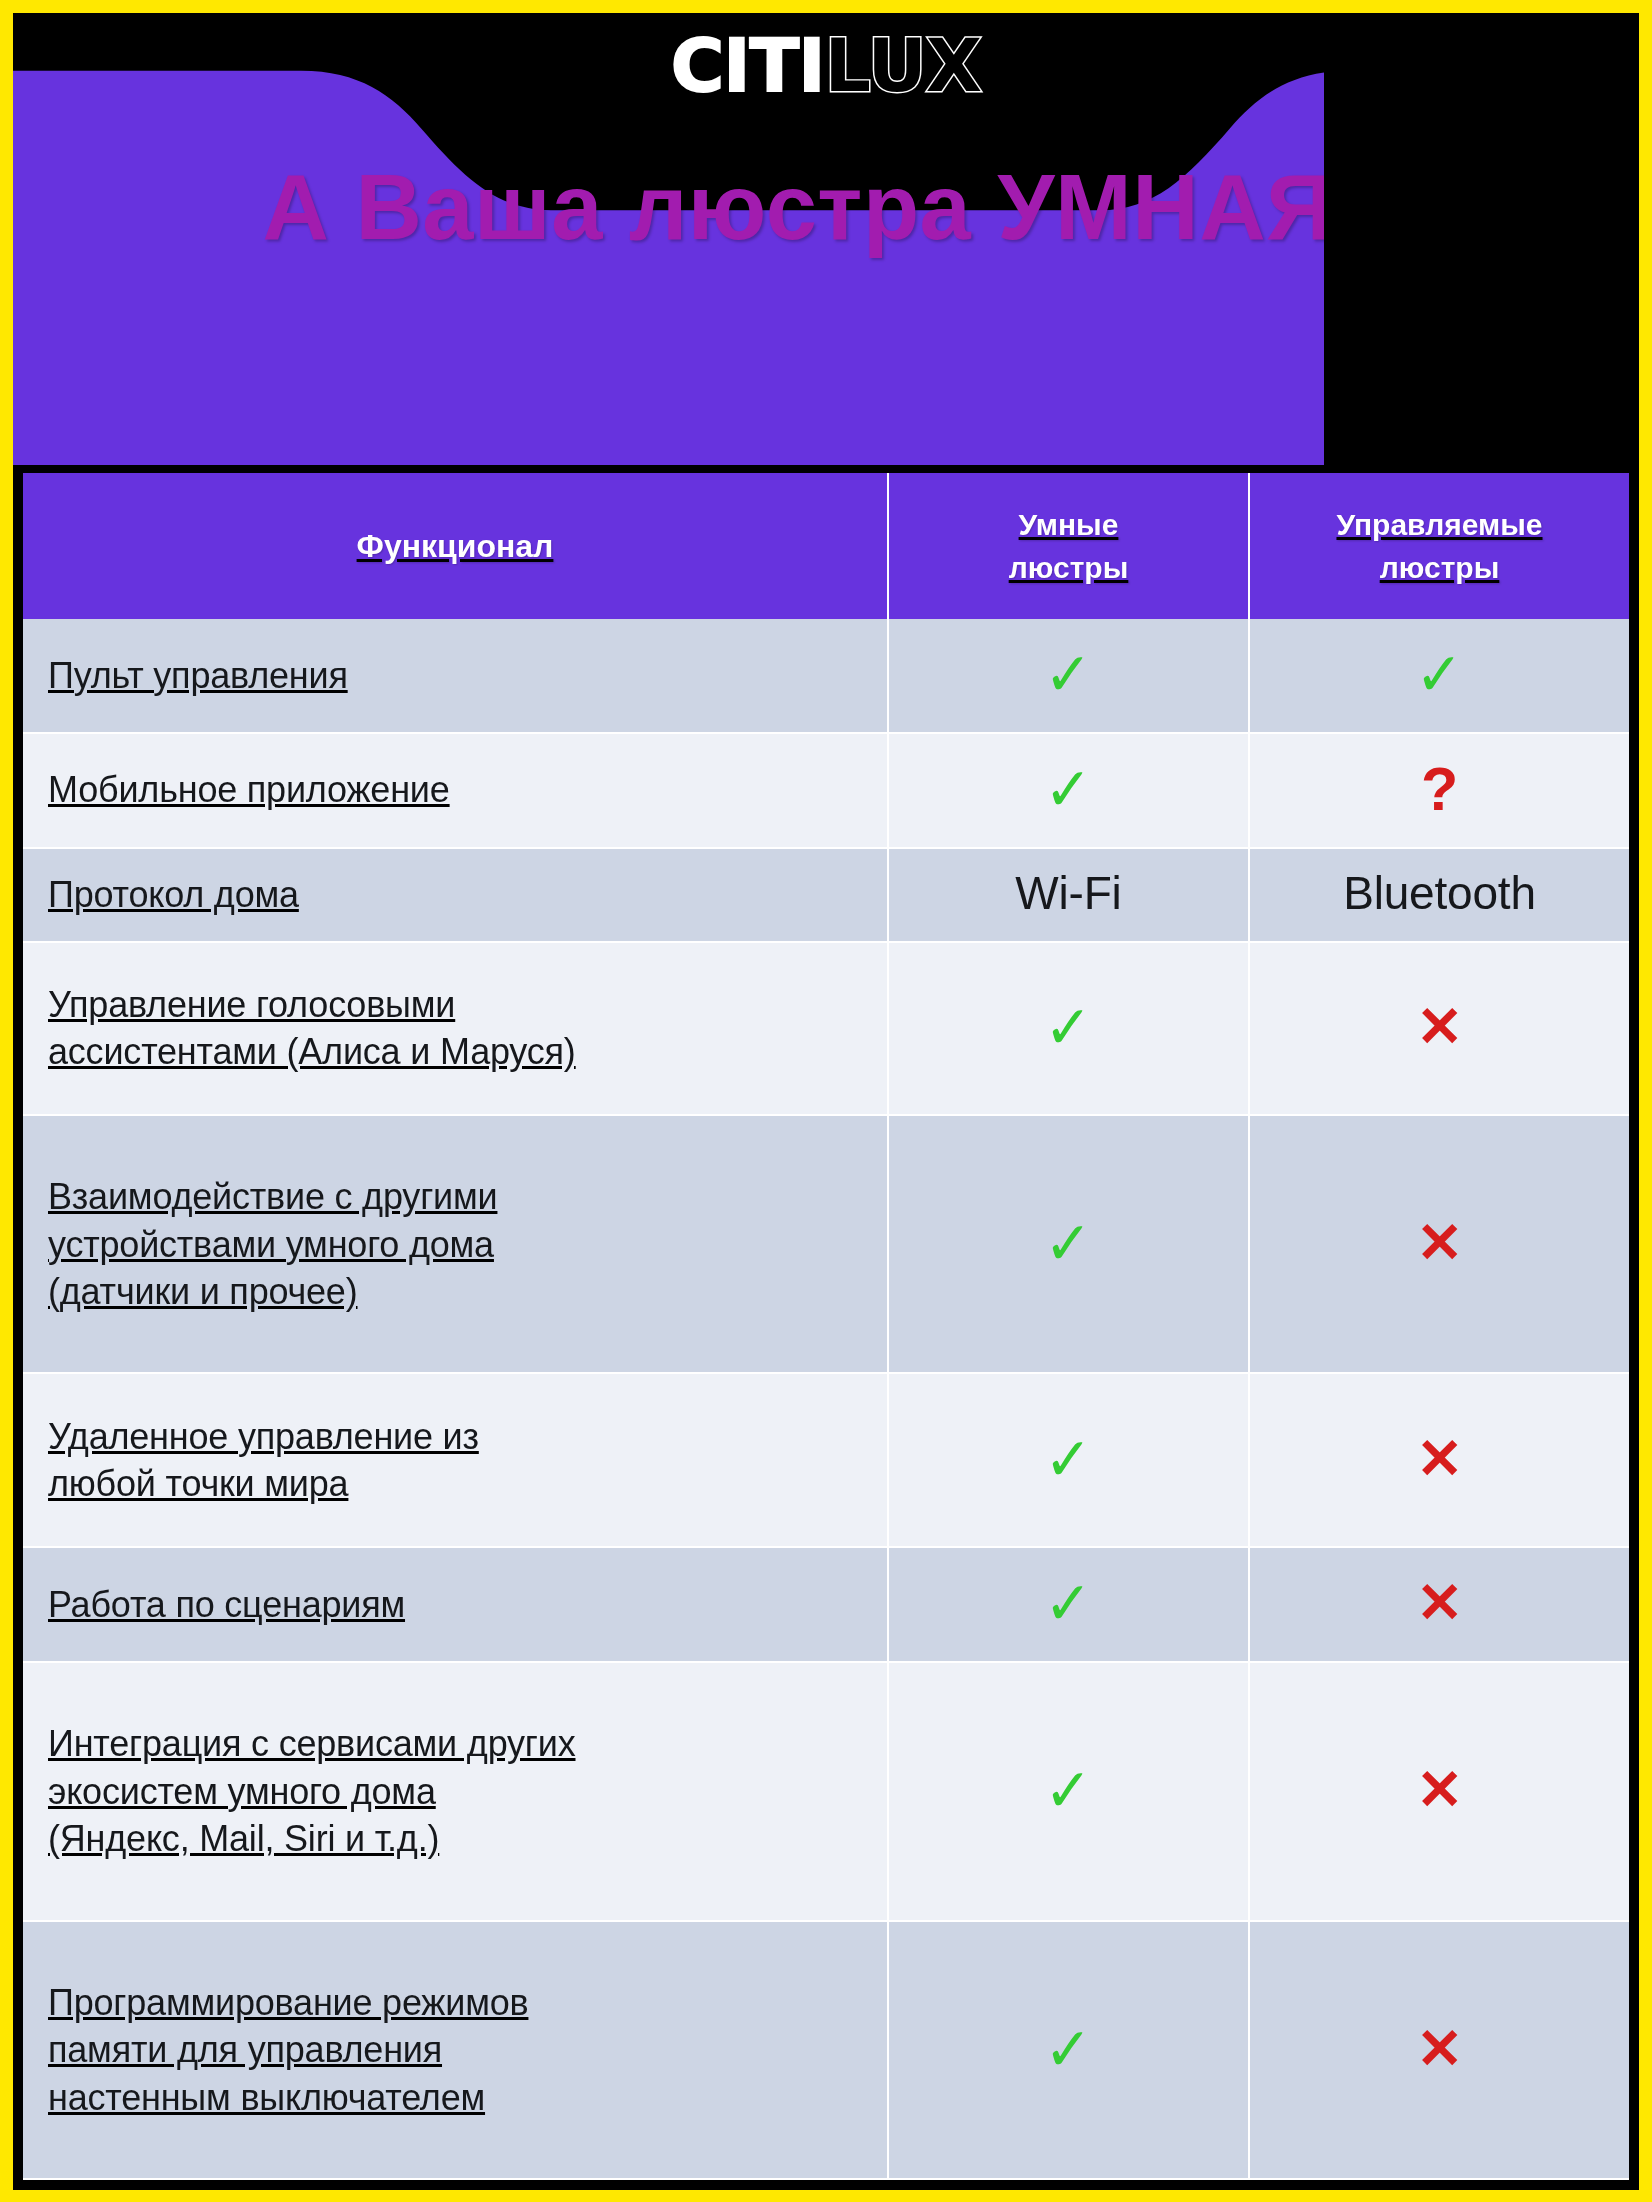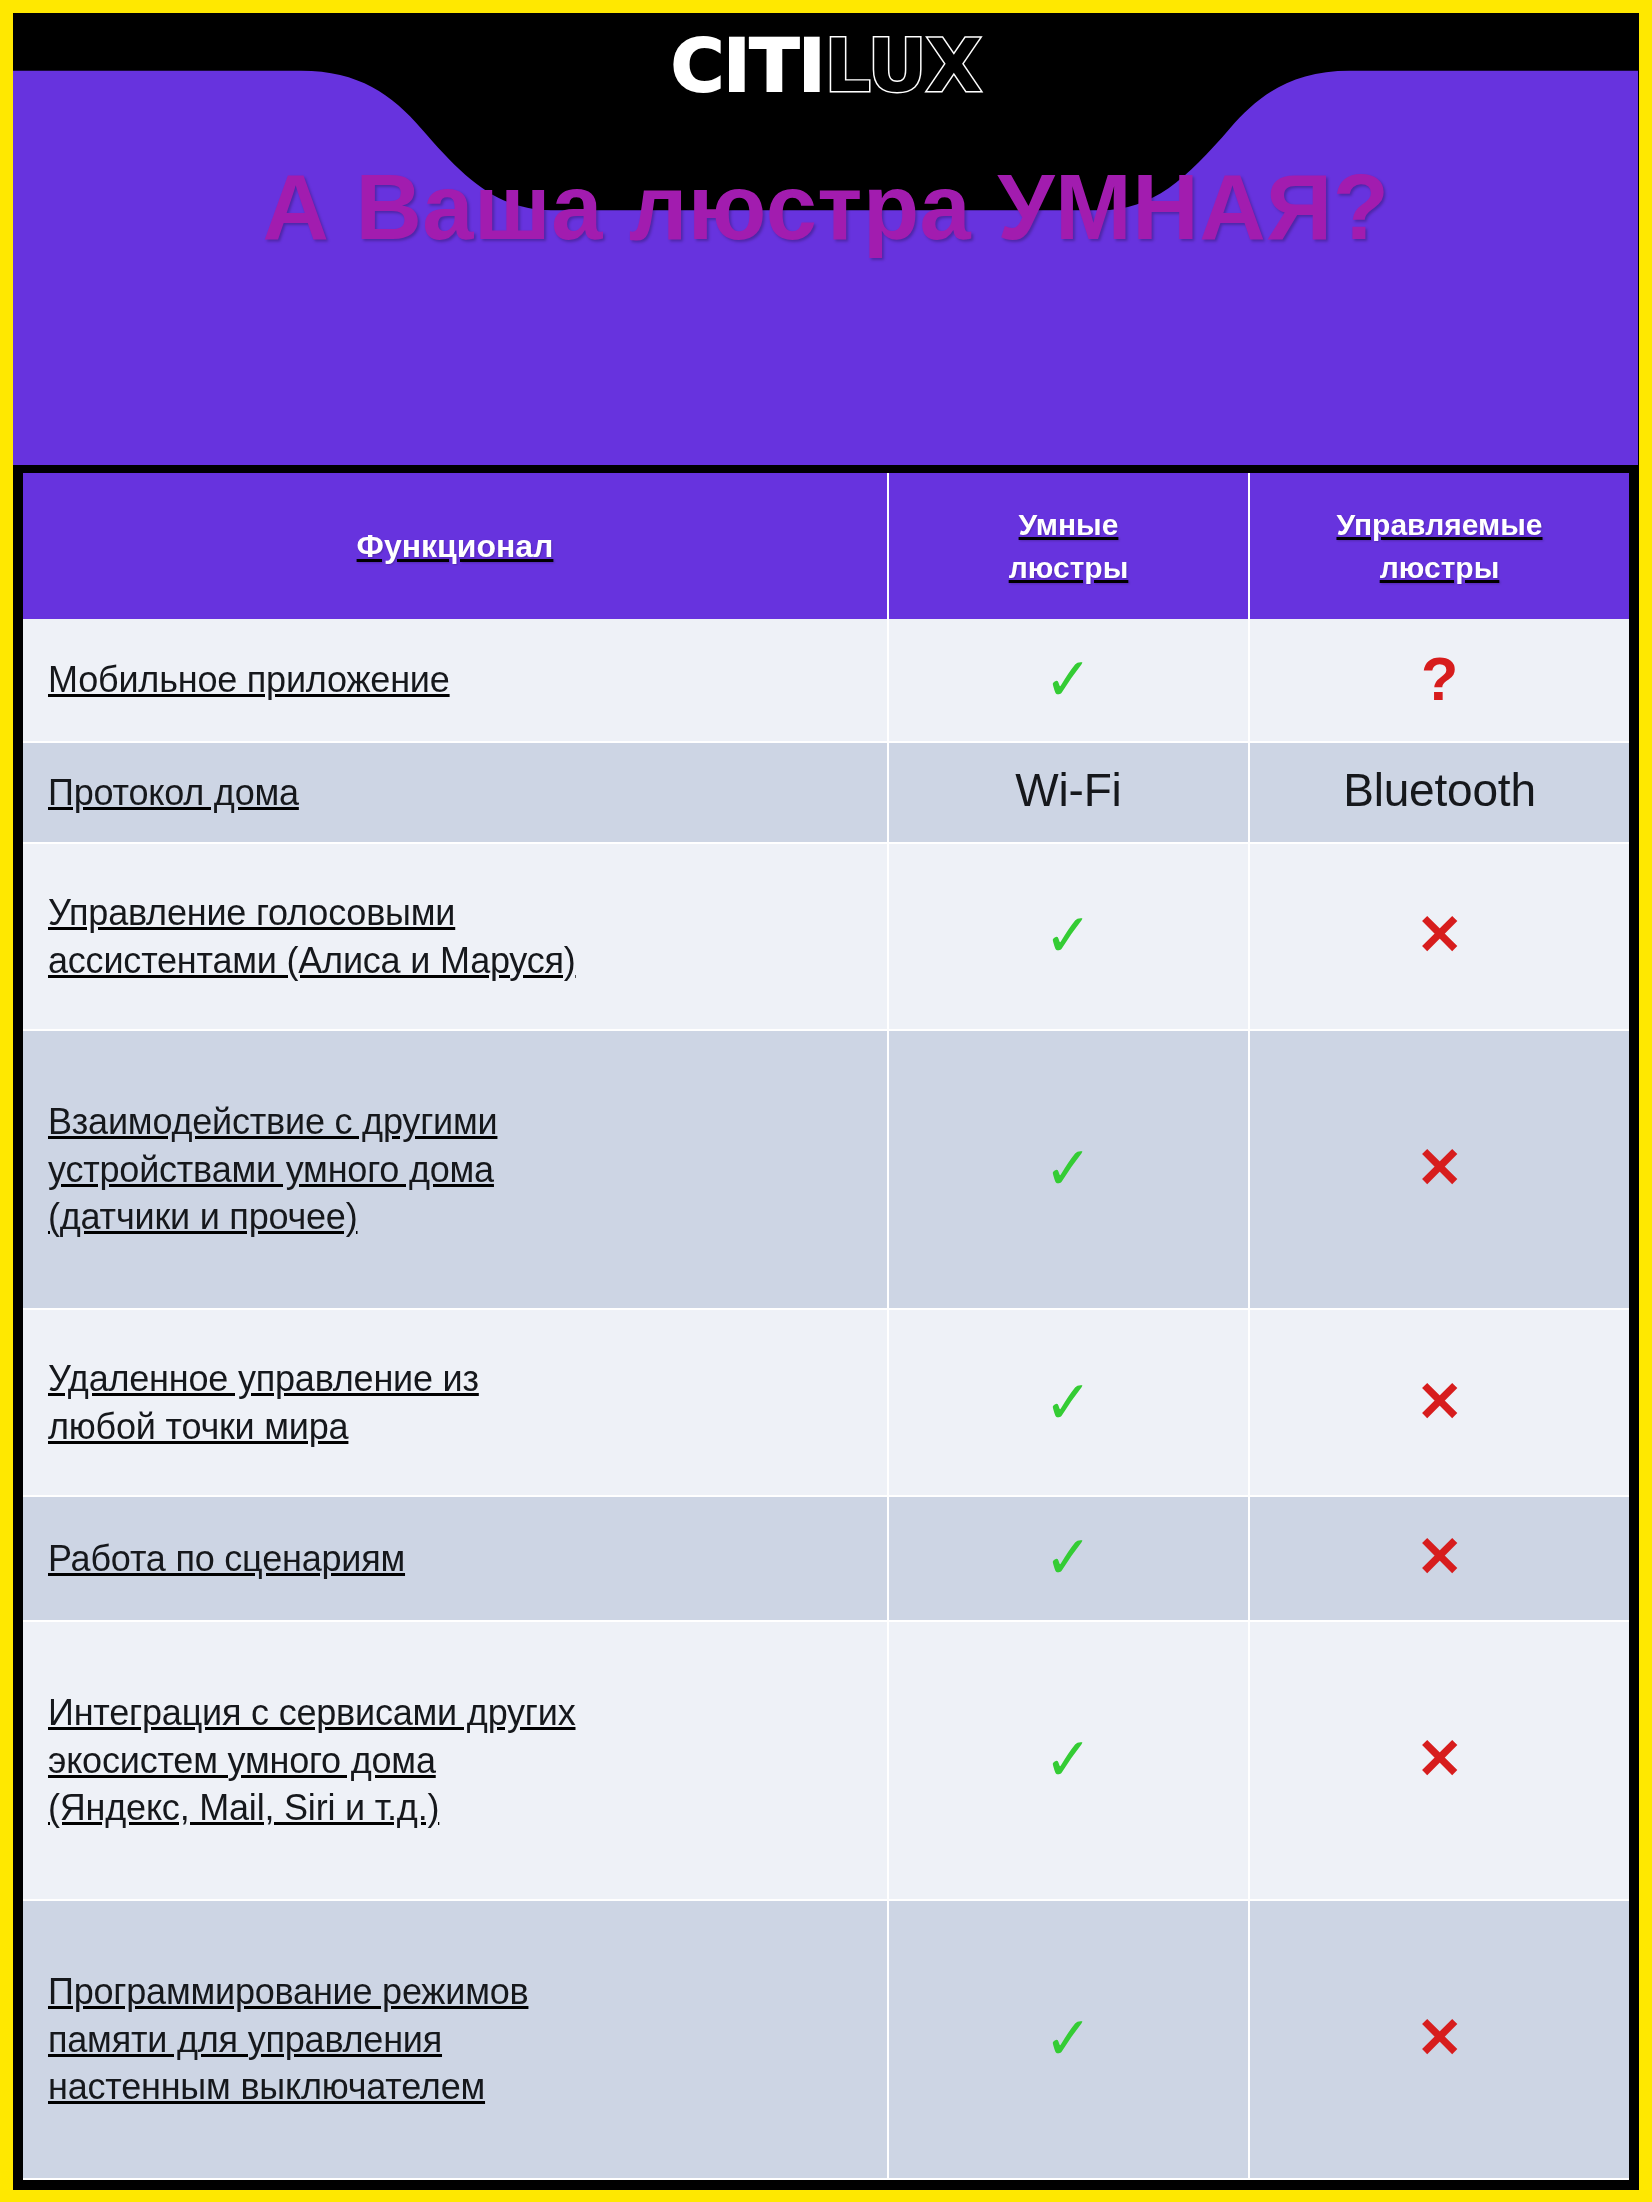--- a/index.html
+++ b/index.html
@@ -24,21 +24,21 @@
     right: 13.4px;
     bottom: 13.4px;
     background: #000000;
     box-sizing: border-box;
   }
   
   .hero {
     position: absolute;
     left: 13.4px;
     top: 13.4px;
-    width: 1625px;
+    width: 1311px;
     height: 452px;
     overflow: hidden;
   }
   .hero-svg {
     position: absolute;
     left: 0;
     top: 0;
     width: 1625px;
     height: 452px;
     display: block;
@@ -213,20 +213,25 @@
           </th>
           <th>
             <span class="lines">
               <span>Управляемые</span>
               <span>люстры</span>
             </span>
           </th>
         </tr>
       </thead>
       <tbody id="tbody">
+          <tr class="alt">
+            <td><span class="lines"><span>Пульт управления</span></span></td>
+            <td class="mark"><span class="glyph check">✓</span></td>
+            <td class="mark"><span class="glyph check">✓</span></td>
+          </tr>
           <tr class="main">
             <td><span class="lines"><span>Мобильное приложение</span></span></td>
             <td class="mark"><span class="glyph check">✓</span></td>
             <td class="mark"><span class="glyph qmark">?</span></td>
           </tr>
           <tr class="alt">
             <td><span class="lines"><span>Протокол дома</span></span></td>
             <td class="mark"><span class="glyph text">Wi-Fi</span></td>
             <td class="mark"><span class="glyph text">Bluetooth</span></td>
           </tr>

